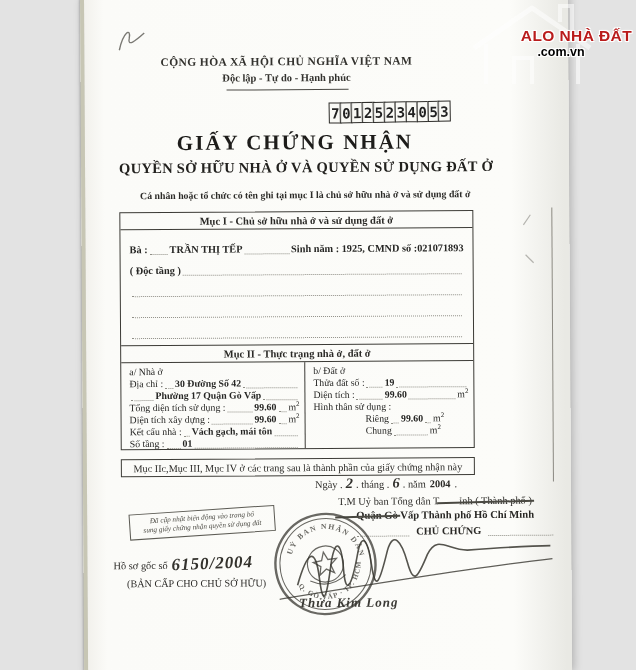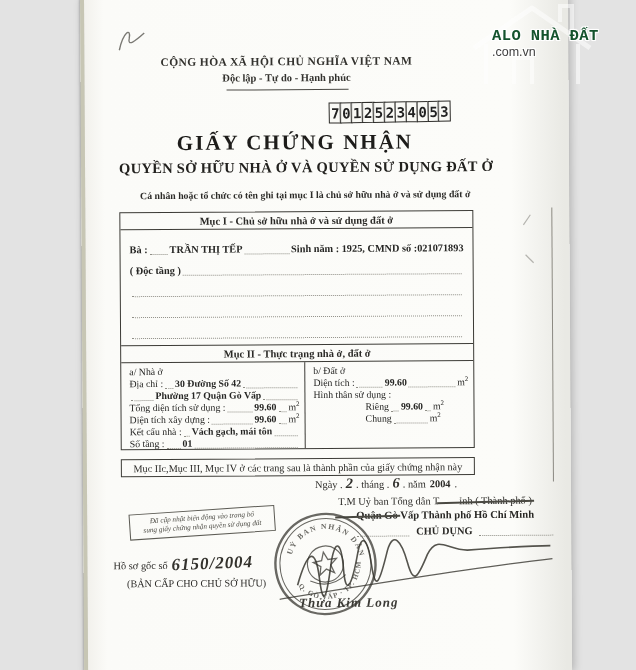--- a/index.html
+++ b/index.html
@@ -73,26 +73,26 @@
   .stampbox{left:42px;top:512px;width:136px;border:1.1px solid #5c5b54;padding:3px 4px;
             transform:rotate(-3.5deg);font-size:7.2px;font-style:italic;text-align:center;
             color:#4b4a43;line-height:9px;}
   .dossier{left:26px;top:556px;width:220px;display:flex;align-items:baseline;font-size:10.4px;color:#2c2b28;}
   .dossier .num{font-style:italic;font-weight:bold;font-size:17px;letter-spacing:1px;color:#33322d;
                 transform:rotate(-2deg);margin-left:4px;}
   .copynote{left:14px;top:580px;width:190px;font-size:10.2px;text-align:center;color:#2c2b28;}
 
   
   .wm-house{position:absolute;left:468px;top:0;opacity:.55;}
-  .wm-brand{position:absolute;left:492px;top:27px;width:140px;text-align:left;
-            font-family:Liberation Mono, monospace;font-weight:bold;font-size:15.5px;letter-spacing:.4px;
-            color:#14532d;text-shadow:-1px -1px 0 #fff,1px -1px 0 #fff,-1px 1px 0 #fff,1px 1px 0 #fff,0 0 3px #fff;}
-  .wm-domain{position:absolute;left:492px;top:45px;width:138px;text-align:left;
-             font-family:"Liberation Sans",sans-serif;font-weight:normal;font-size:12.5px;
-             color:#404040;text-shadow:-1px -1px 0 #fff,1px -1px 0 #fff,-1px 1px 0 #fff,1px 1px 0 #fff,0 0 3px #fff;}
+  .wm-brand{position:absolute;left:492px;top:27px;width:140px;text-align:right;
+            font-family:Liberation Sans, sans-serif;font-weight:bold;font-size:15.5px;letter-spacing:.4px;
+            color:#b91c1c;text-shadow:-1px -1px 0 #fff,1px -1px 0 #fff,-1px 1px 0 #fff,1px 1px 0 #fff,0 0 3px #fff;}
+  .wm-domain{position:absolute;left:492px;top:45px;width:138px;text-align:center;
+             font-family:"Liberation Sans",sans-serif;font-weight:bold;font-size:12.5px;
+             color:#000000;text-shadow:-1px -1px 0 #fff,1px -1px 0 #fff,-1px 1px 0 #fff,1px 1px 0 #fff,0 0 3px #fff;}
 
   svg{display:block;}
 </style>
 </head>
 <body>
 
 <div class="stage">
 
   <div class="paper">
 
@@ -192,20 +192,26 @@
             <span class="b">01</span>
             <span class="dt"></span>
           </div>
         </div>
 
         <div class="colR">
           <div class="crow">
             <span>b/ Đất ở</span>
           </div>
           <div class="crow">
+            <span>Thửa đất số :</span>
+            <span class="dt fix" style="width:16px"></span>
+            <span class="b">19</span>
+            <span class="dt"></span>
+          </div>
+          <div class="crow">
             <span>Diện tích :</span>
             <span class="dt fix" style="width:26px"></span>
             <span class="b">99.60</span>
             <span class="dt"></span>
             <span><span>m</span><sup>2</sup></span>
           </div>
           <div class="crow">
             <span>Hình thân sử dụng :</span>
           </div>
           <div class="crow" style="padding-left:52px">
@@ -243,21 +249,21 @@
 
     <div class="abs auth1">
       <span>T.M Uỷ ban Tổng dân T</span><span class="strike">ỉnh ( Thành phố )</span>
     </div>
     <div class="abs auth2">
       <span class="strike">Quận Gò</span><span> Vấp Thành phố Hồ Chí Minh</span>
     </div>
 
     <div class="abs chutich">
       <span class="dt fix" style="width:52px"></span>
-      <span style="padding:0 5px">CHỦ DỤNG</span>
+      <span style="padding:0 5px">CHỦ CHỨNG</span>
       <span class="dt"></span>
     </div>
 
     <svg class="abs" style="left:182px;top:511px;opacity:.8;transform:rotate(-10deg)" width="112" height="112" viewBox="0 0 112 112">
       <defs>
         <path id="arcTop" d="M56,56 m-35,0 a35,35 0 1 1 70,0" fill="none"></path>
         <path id="arcBot" d="M56,56 m-35,0 a35,35 0 1 0 70,0" fill="none"></path>
       </defs>
       <circle cx="56" cy="56" r="50" fill="none" stroke="#45443e" stroke-width="2.4"></circle>
       <circle cx="56" cy="56" r="45.5" fill="none" stroke="#45443e" stroke-width="1"></circle>

